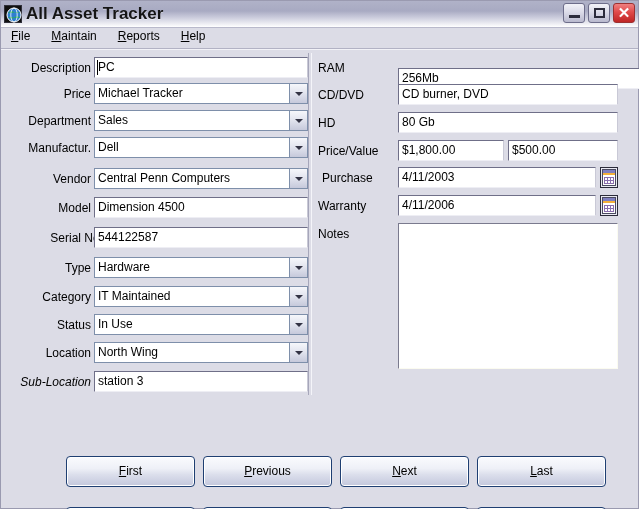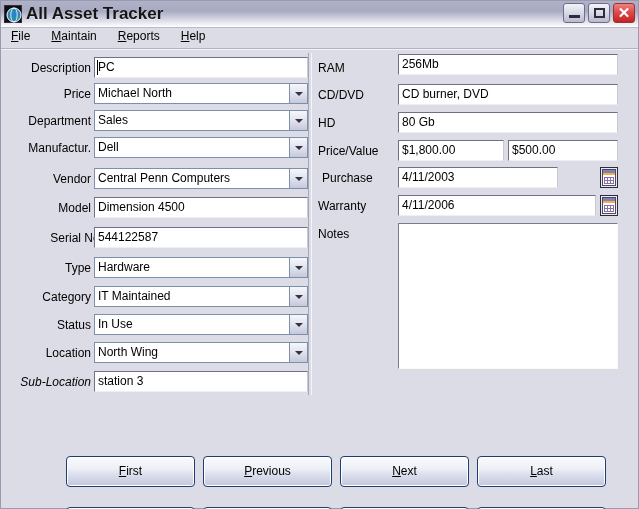--- a/index.html
+++ b/index.html
@@ -250,21 +250,21 @@
 
   <div class="client">
 
     <div class="panel-left">
 
       <div class="lbl" style="left:8px;top:7px;width:82px;">Description</div>
       <div class="tinput caret" style="left:93px;top:7px;width:214px;">PC</div>
 
       <div class="lbl" style="left:8px;top:33px;width:82px;">Price</div>
       <div class="combo" style="left:93px;top:33px;width:214px;">
-        <div class="cfield">Michael North</div>
+        <div class="cfield">Michael Tracker</div>
         <div class="cbtn"></div>
       </div>
 
       <div class="lbl" style="left:8px;top:60px;width:82px;">Department</div>
       <div class="combo" style="left:93px;top:60px;width:214px;">
         <div class="cfield">Sales</div>
         <div class="cbtn"></div>
       </div>
 
       <div class="lbl" style="left:8px;top:87px;width:82px;">Manufactur.</div>
@@ -311,34 +311,34 @@
 
       <div class="lbl" style="left:8px;top:321px;width:82px;font-style:italic;">Sub-Location</div>
       <div class="tinput" style="left:93px;top:321px;width:214px;">station 3</div>
     </div>
 
     <div class="divider"></div>
 
     <div class="panel-right">
 
       <div class="lbl" style="left:6px;top:7px;width:78px;text-align:left;">RAM</div>
-      <div class="tinput" style="left:86px;top:4px;width:220px;">256Mb</div>
+      <div class="tinput" style="left:86px;top:18px;width:242px;">256Mb</div>
 
       <div class="lbl" style="left:6px;top:34px;width:78px;text-align:left;">CD/DVD</div>
       <div class="tinput" style="left:86px;top:34px;width:220px;">CD burner, DVD</div>
 
       <div class="lbl" style="left:6px;top:62px;width:78px;text-align:left;">HD</div>
       <div class="tinput" style="left:86px;top:62px;width:220px;">80 Gb</div>
 
       <div class="lbl" style="left:6px;top:90px;width:78px;text-align:left;">Price/Value</div>
       <div class="tinput" style="left:86px;top:90px;width:106px;">$1,800.00</div>
       <div class="tinput" style="left:196px;top:90px;width:110px;">$500.00</div>
 
       <div class="lbl" style="left:10px;top:117px;width:78px;text-align:left;">Purchase</div>
-      <div class="tinput" style="left:86px;top:117px;width:160px;">4/11/2003</div>
+      <div class="tinput" style="left:86px;top:117px;width:198px;">4/11/2003</div>
       <div class="datebtn" style="left:288px;top:117px;">
         <div class="cal"></div>
       </div>
 
       <div class="lbl" style="left:6px;top:145px;width:78px;text-align:left;">Warranty</div>
       <div class="tinput" style="left:86px;top:145px;width:198px;">4/11/2006</div>
       <div class="datebtn" style="left:288px;top:145px;">
         <div class="cal"></div>
       </div>
 

